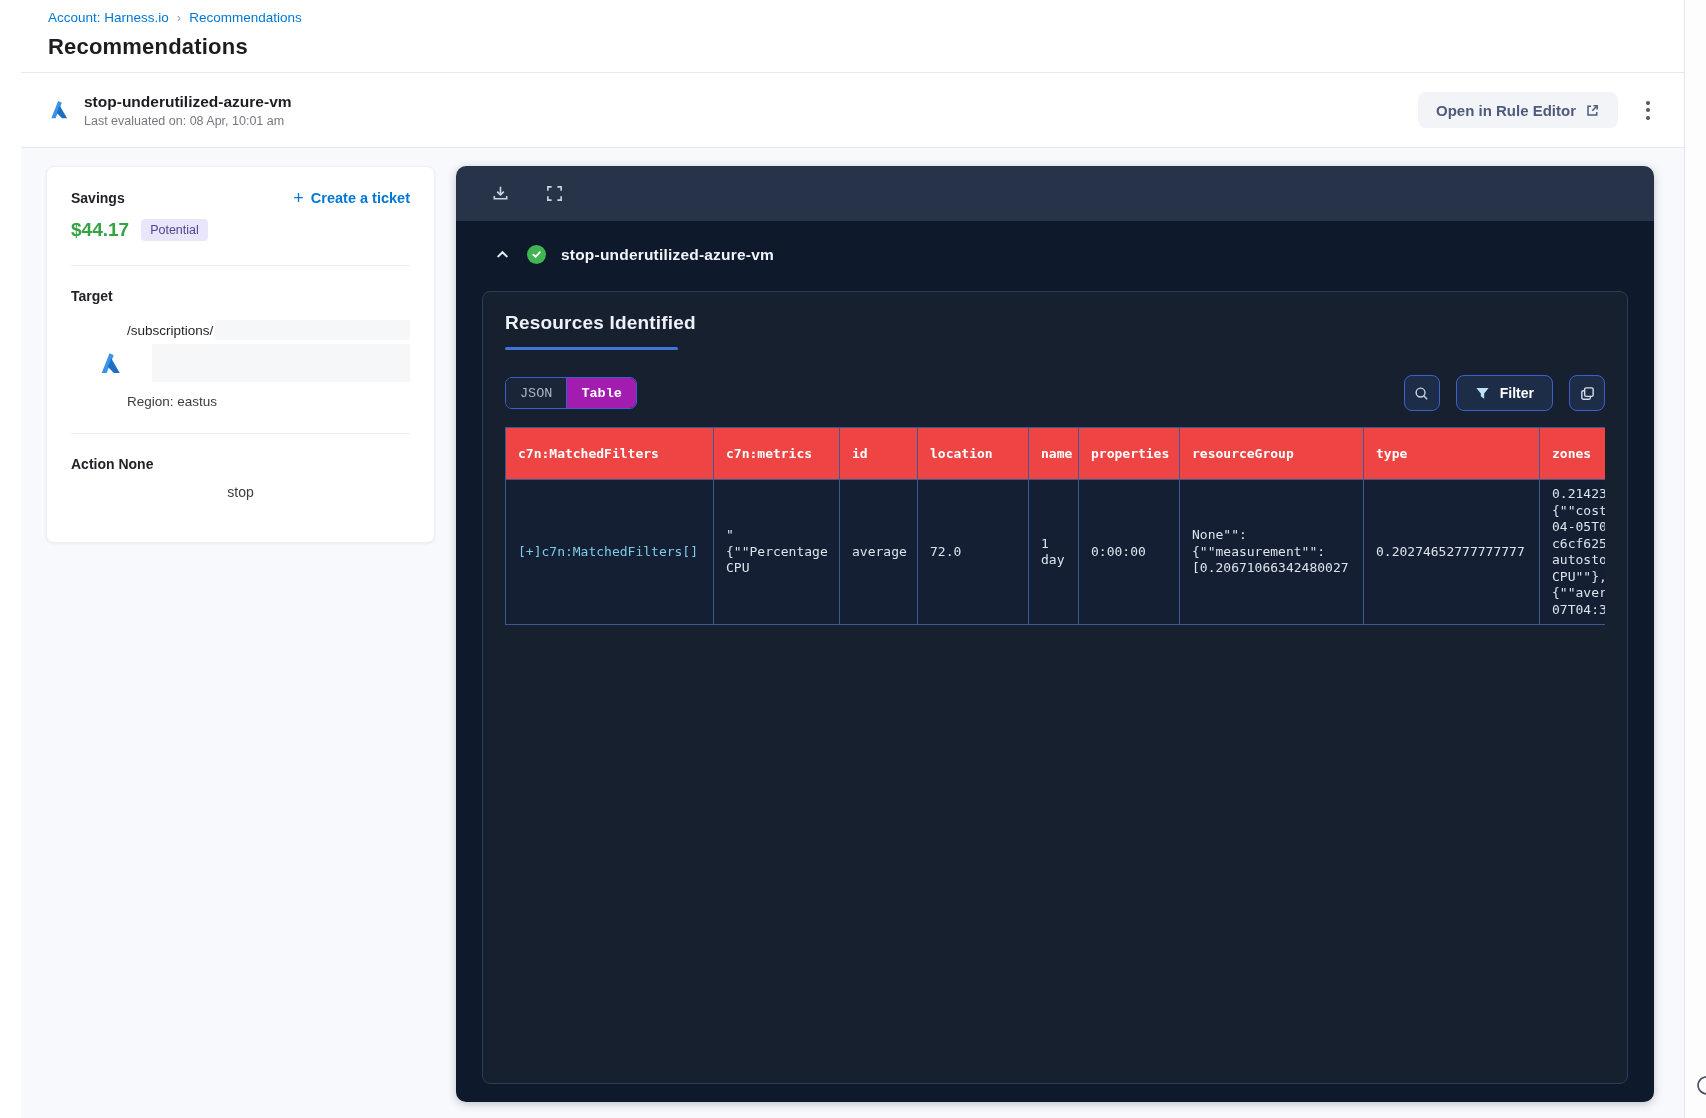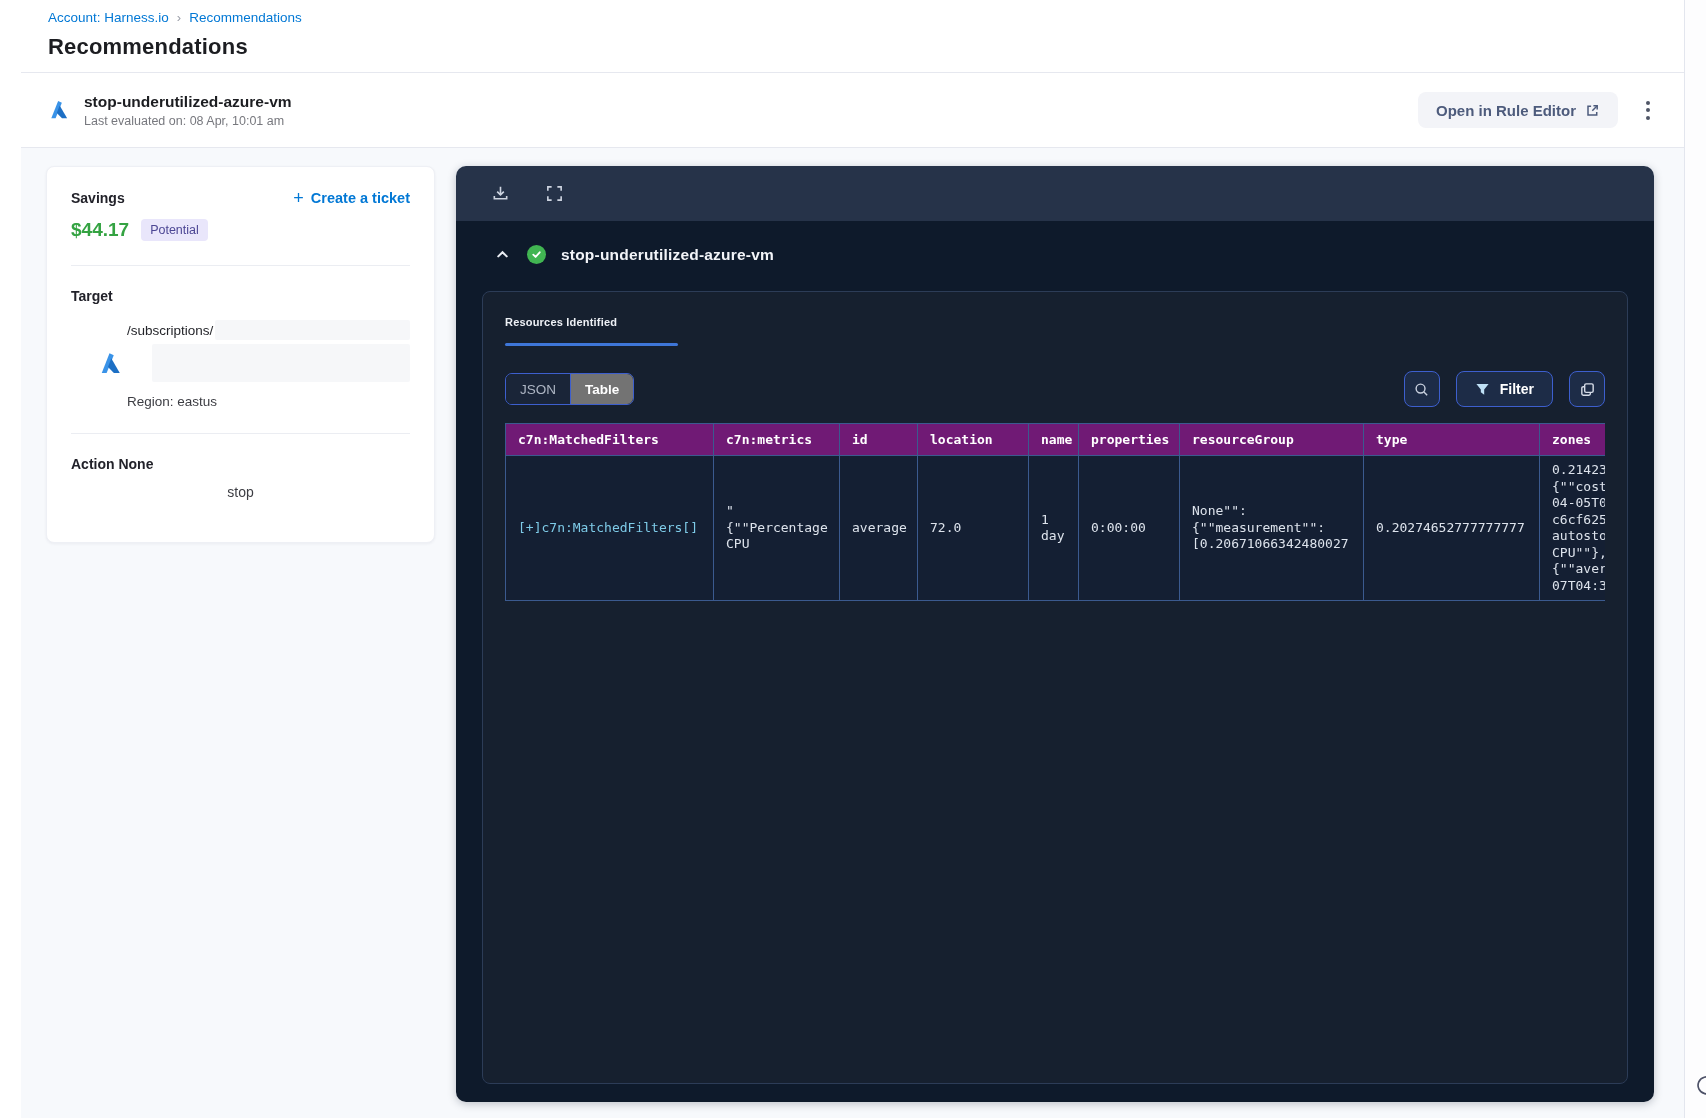--- a/index.html
+++ b/index.html
@@ -59,44 +59,44 @@
   .panel-body { flex:1; background:#0e1a2b; padding:24px 26px 28px 26px; }
   .rule-row { display:flex; align-items:center; gap:15px; padding-left:11px; }
   .chev-btn { background:none; border:none; cursor:pointer; display:inline-flex; padding:2px; }
   .check-circle { width:19px; height:19px; border-radius:50%; background:#41b552; display:inline-flex;
     align-items:center; justify-content:center; }
   .panel-rule-name { font-size:15.5px; font-weight:bold; color:#f2f4f8; letter-spacing:.2px; }
 
   .inner-card { margin-top:27px; height:793px; background:#16202f; border:1px solid #2c3c57; border-radius:8px;
     padding:20px 22px; }
   .tab { display:inline-block; cursor:pointer; }
-  .tab-label { font-size:11px; font-weight:bold; color:#eef1f6; letter-spacing:.2px; }
+  .tab-label { font-size:19px; font-weight:bold; color:#eef1f6; letter-spacing:.2px; }
   .tab-underline { margin-top:13px; height:3px; width:173px; background:#3e76d8; border-radius:2px; }
 
   .controls-row { margin-top:25px; display:flex; align-items:center; }
   .seg { display:inline-flex; border:1px solid #3d5fce; border-radius:7px; overflow:hidden; }
-  .seg button { font-family:Liberation Sans, sans-serif; font-size:13.5px; height:30px; padding:0 14px; cursor:pointer; border:none; }
+  .seg button { font-family:Liberation Mono, monospace; font-size:13.5px; height:30px; padding:0 14px; cursor:pointer; border:none; }
   .seg .seg-json { background:#1a2538; color:#aeb6c4; border-right:1px solid #3d5fce; }
-  .seg .seg-table { background:#737373; color:#ffffff; font-weight:bold; }
+  .seg .seg-table { background:#a21caf; color:#ffffff; font-weight:bold; }
   .icon-btn { width:36px; height:36px; border:1px solid #3d5fce; border-radius:8px; background:#1d2c47;
     display:inline-flex; align-items:center; justify-content:center; cursor:pointer; }
   .filter-btn { height:36px; border:1px solid #3d5fce; border-radius:8px; background:#1d2c47; color:#ffffff;
     font-family:inherit; font-size:14px; font-weight:bold; display:inline-flex; align-items:center; gap:10px;
     padding:0 18px; margin:0 16px; cursor:pointer; }
 
   .rows-row { margin-top:25px; display:flex; align-items:center; }
   .rows-count { font-size:13.5px; font-weight:bold; color:#ffffff; }
   .switch { width:37px; height:15px; background:#39455c; border-radius:8px; position:relative; cursor:pointer; display:inline-block; }
   .switch .knob { position:absolute; left:0; top:-0.5px; width:16px; height:16px; background:#ffffff; border-radius:50%; }
   .flatten-label { margin-left:12px; font-size:13.5px; color:#f0f2f6; }
 
   .table-clip { margin-top:16px; overflow:hidden; width:100%; }
   table.results { border-collapse:collapse; table-layout:fixed; width:1214px;
     font-family:"DejaVu Sans Mono", monospace; font-size:13px; }
-  table.results th { background:#701a75; color:#ffffff; font-weight:bold; text-align:left; padding:8px 12px;
+  table.results th { background:#ef4444; color:#ffffff; font-weight:bold; text-align:left; padding:18px 12px;
     border:1px solid #3b5a8f; height:29px; white-space:nowrap; overflow:hidden; }
   table.results td { background:#141f33; color:#dde3ec; padding:6px 12px; border:1px solid #3b5a8f;
     height:138px; vertical-align:middle; overflow:hidden; line-height:16.5px; }
   td.pre { white-space:pre-line; }
   .mf-link { color:#7ecbe8; text-decoration:none; cursor:pointer; white-space:nowrap; }
 
   
   .right-rail { width:43px; background:#fdfdfe; border-left:1px solid #e3e6ee; display:flex;
     align-items:flex-end; justify-content:center; padding-bottom:16px; }
   .chat-btn { background:none; border:none; cursor:pointer; display:inline-flex; padding:2px; }

